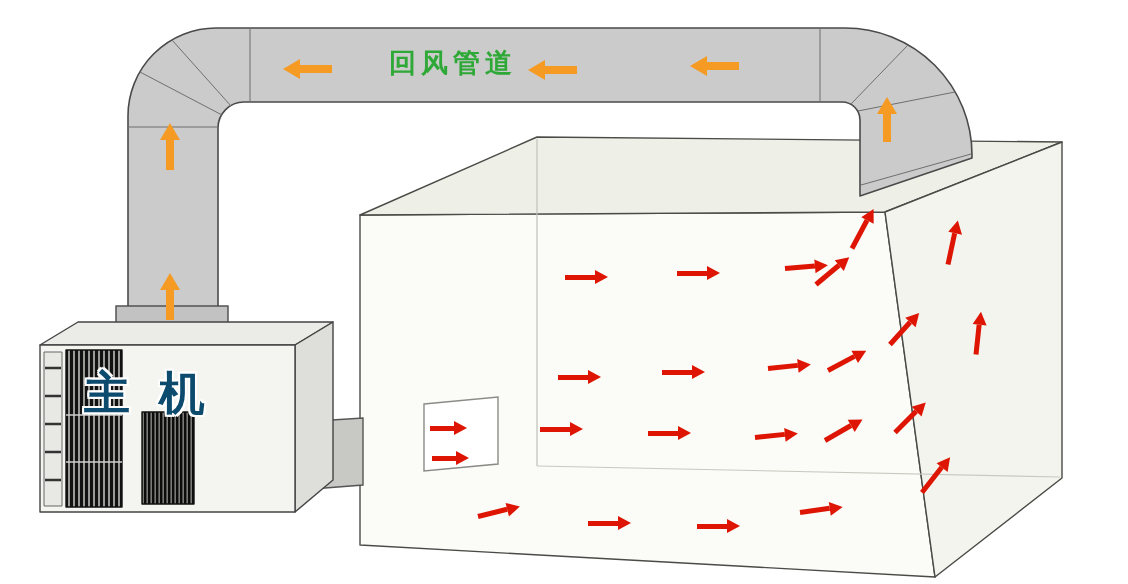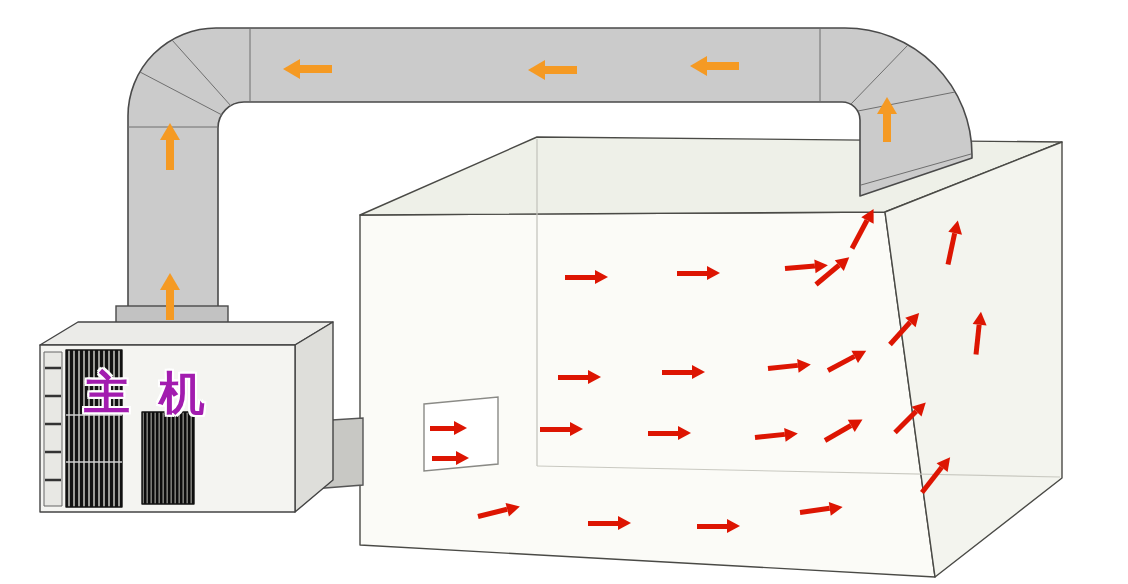--- a/index.html
+++ b/index.html
@@ -119,14 +119,15 @@
       <div class="arrow red" style="left: 430px; top: 425.5px; width: 24px; transform: rotate(0deg); --c: #dd1502;"></div>
       <div class="arrow red" style="left: 432px; top: 455.5px; width: 24px; transform: rotate(0deg); --c: #dd1502;"></div>
       <div class="arrow orange" style="left: 332px; top: 65px; width: 32px; transform: rotate(180deg); --c: #f59a23;"></div>
       <div class="arrow orange" style="left: 577px; top: 66px; width: 32px; transform: rotate(180deg); --c: #f59a23;"></div>
       <div class="arrow orange" style="left: 739px; top: 62px; width: 32px; transform: rotate(180deg); --c: #f59a23;"></div>
       <div class="arrow orange" style="left: 170px; top: 166px; width: 30px; transform: rotate(-90deg); --c: #f59a23;"></div>
       <div class="arrow orange" style="left: 170px; top: 316px; width: 30px; transform: rotate(-90deg); --c: #f59a23;"></div>
       <div class="arrow orange" style="left: 887px; top: 138px; width: 28px; transform: rotate(-90deg); --c: #f59a23;"></div>
     </div>
 
-  <div class="label main-unit-label" style="color: #a21caf;">主 机</div>
+  <div class="label return-duct-label" style="color: rgb(46, 168, 54);">回风管道</div>
+  <div class="label main-unit-label" style="color: #0c4a6e;">主 机</div>
 </div>
 
 </body></html>

